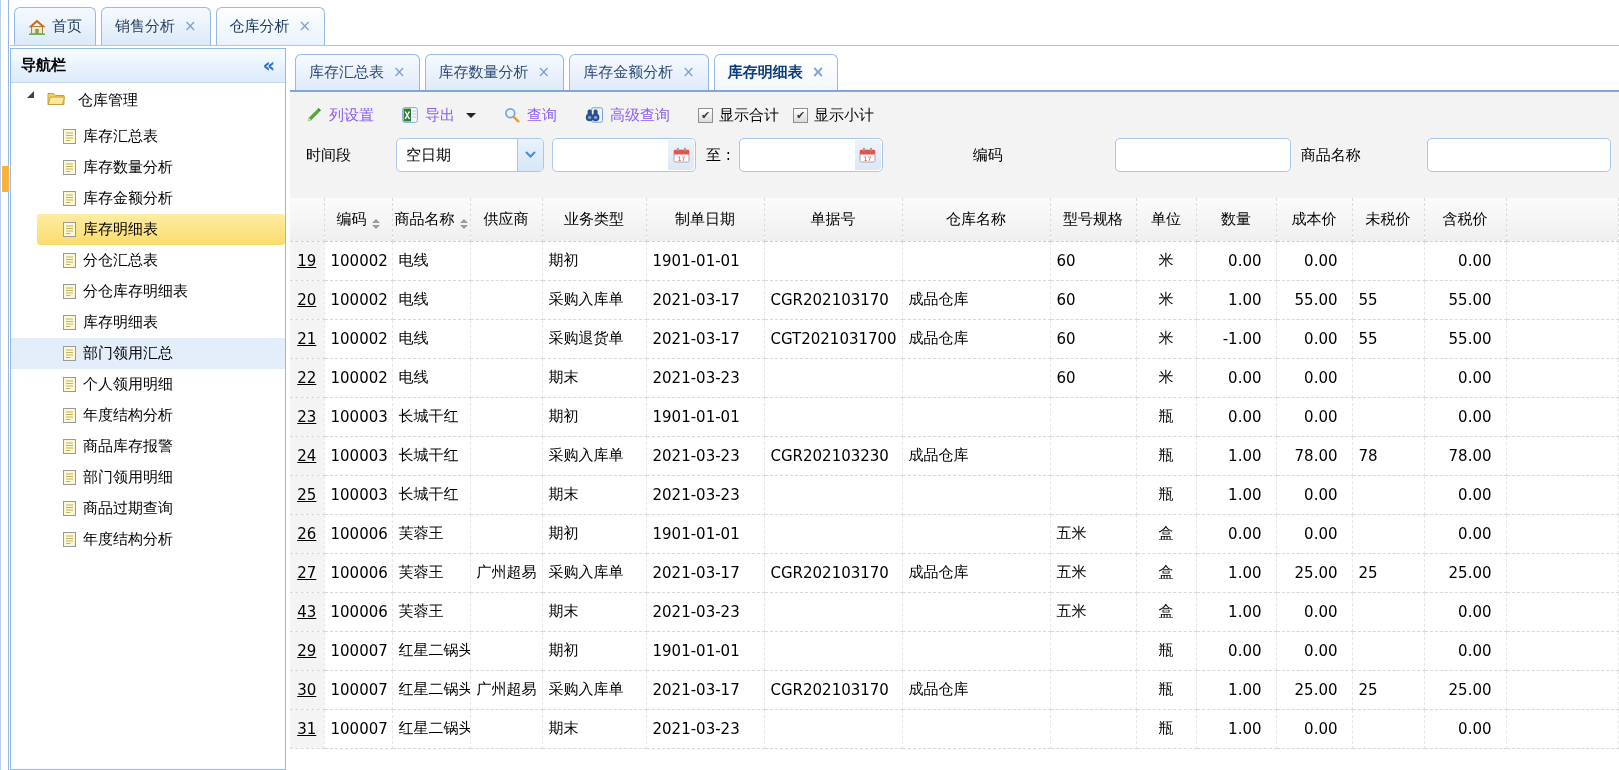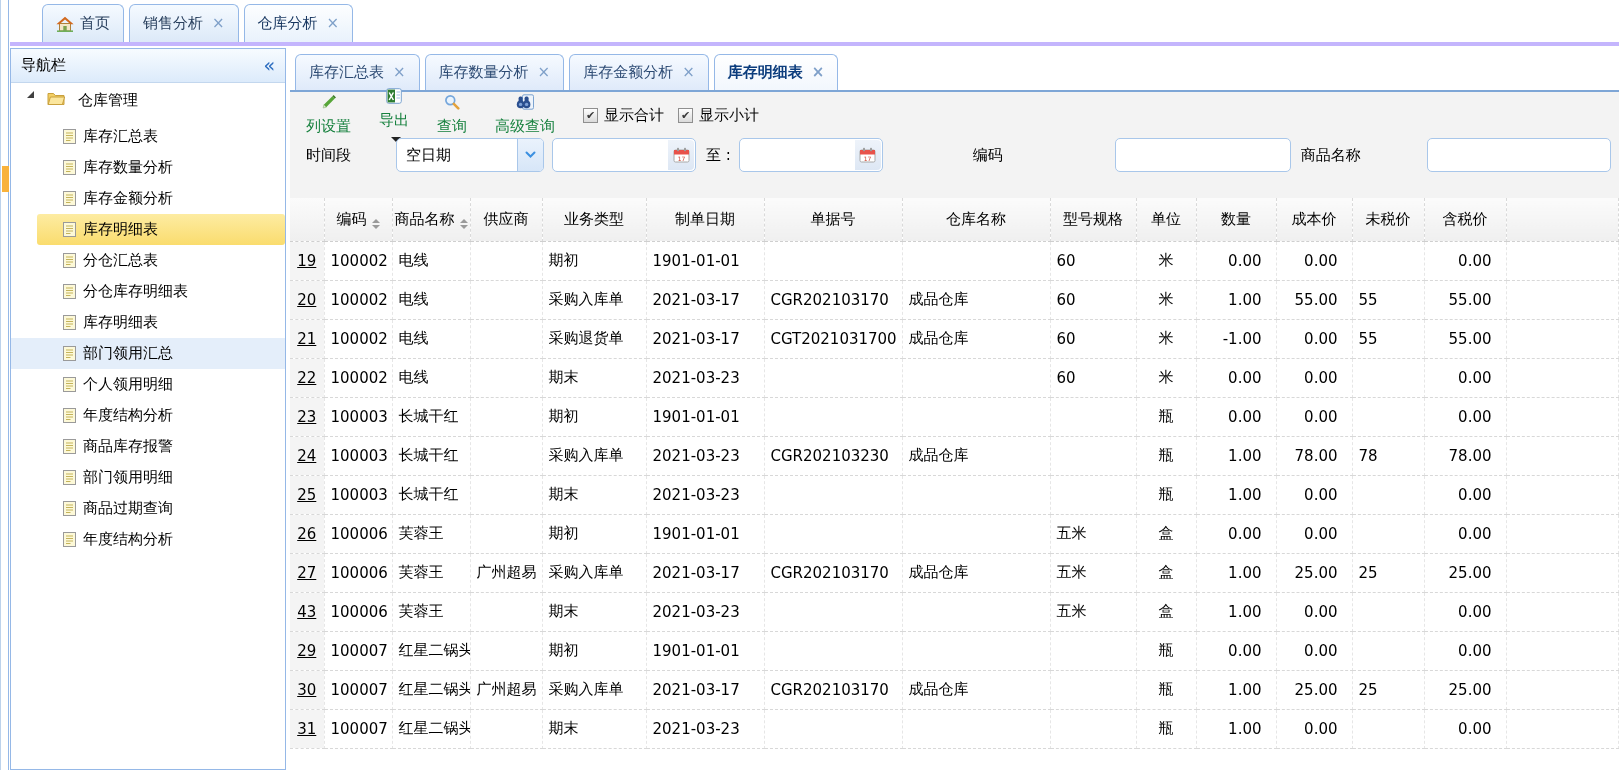--- a/index.html
+++ b/index.html
@@ -6,32 +6,32 @@
   html,body { width:1619px; height:770px; overflow:hidden; background:#fff;
     font-family:"DejaVu Sans","Liberation Sans",sans-serif; font-size:15px; color:#000; }
 
   
   .edge-strip { position:absolute; left:0; top:0; width:9px; height:770px; background:#fff;
     border-left:1px solid #bcd2ec; border-right:1px solid #95b8e7; }
   .edge-accent { position:absolute; left:1px; top:166px; width:7px; height:26px; background:#f9b23c; }
 
   
   .top-tabbar { position:absolute; left:10px; top:0; right:0; height:46px; background:#fff;
-    border-bottom:4px solid #c4b5fd; display:flex; align-items:flex-end; padding-left:32px; gap:5px; }
+    border-bottom:1px solid #c4b5fd; display:flex; align-items:flex-end; padding-left:4px; gap:5px; }
   .tab { height:38px; border:1px solid #95b8e7; border-bottom:none; border-radius:6px 6px 0 0;
     background:linear-gradient(#f5faff,#dce9f8); display:flex; align-items:center; padding:0 13px;
     gap:6px; color:#29405e; cursor:pointer; }
   .tab.active { background:linear-gradient(#fdfeff,#e9f2fc); font-weight:normal; color:#16355f; }
   .close { color:#7fa0c9; font-size:15px; margin-left:3px; line-height:1; }
 
   
   .sidebar { position:absolute; left:10px; top:48px; width:276px; height:722px; background:#fff;
     border:1px solid #95b8e7; }
   .sidebar-header { height:34px; background:linear-gradient(#f7fbff,#dcebfb);
-    border-bottom:1px solid #c3d7ee; display:flex; align-items:center; padding:0 10px; font-weight:normal; }
+    border-bottom:1px solid #c3d7ee; display:flex; align-items:center; padding:0 10px; font-weight:bold; }
   .collapse { margin-left:auto; color:#2f6fc1; font-size:19px; cursor:pointer; line-height:1; }
   .tree { padding-top:8px; }
   .tree-root { height:30px; display:flex; align-items:flex-start; padding-left:16px; gap:13px; cursor:pointer; }
   .expander { width:0; height:0; border-bottom:7px solid #404040; border-left:7px solid transparent; }
   .tree-item { height:31px; display:flex; align-items:center; padding-left:52px; gap:7px; cursor:pointer; }
   .tree-item.selected { margin-left:26px; padding-left:26px;
     background:linear-gradient(#fdeca2,#fadc6e); border-radius:3px; }
   .tree-item.hover { background:#e4eefa; }
   .ic { display:inline-flex; align-items:center; }
 
@@ -39,21 +39,21 @@
   .main { position:absolute; left:290px; top:48px; width:1329px; height:722px; background:#fff; }
   .inner-tabbar { height:44px; background:#fff; border-bottom:2px solid #7ea6d6;
     display:flex; align-items:flex-end; padding-left:5px; gap:5px; }
   .itab { height:36px; border:1px solid #95b8e7; border-bottom:none; border-radius:6px 6px 0 0;
     background:linear-gradient(#f6faff,#dfeafa); padding:0 13px; display:flex; align-items:center;
     gap:6px; color:#2c4a73; cursor:pointer; }
   .itab.active { background:linear-gradient(#ffffff,#f2f7fd); font-weight:bold; color:#0c3d7d; }
 
   .gray-zone { height:106px; background:#f3f3f3; }
   .toolbar { height:46px; display:flex; align-items:center; padding-left:16px; }
-  .tbtn { display:flex; align-items:center; gap:7px; color:#15803d; cursor:pointer; margin-right:28px;flex-direction:column; }
+  .tbtn { display:flex; align-items:center; gap:7px; color:#8b5cf6; cursor:pointer; margin-right:28px; }
   .caret { width:0; height:0; border-left:5px solid transparent; border-right:5px solid transparent;
     border-top:5px solid #222; margin-left:4px; }
   .cbx-group { display:flex; align-items:center; gap:6px; margin-right:14px; cursor:pointer; }
   .cbx { width:15px; height:15px; border:1px solid #8f8f8f; background:linear-gradient(#fefefe,#dadada);
     display:flex; align-items:center; justify-content:center; font-size:11px; color:#3a3a3a; }
 
   .filter-row { display:flex; align-items:flex-start; height:60px; padding:0 0 8px 16px; }
   .flabel { line-height:34px; white-space:nowrap; }
   .combo { margin-left:30px; width:148px; height:34px; background:#fff; border:1px solid #a9c7ea;
     border-radius:5px; display:flex; align-items:center; overflow:hidden; cursor:pointer; }

